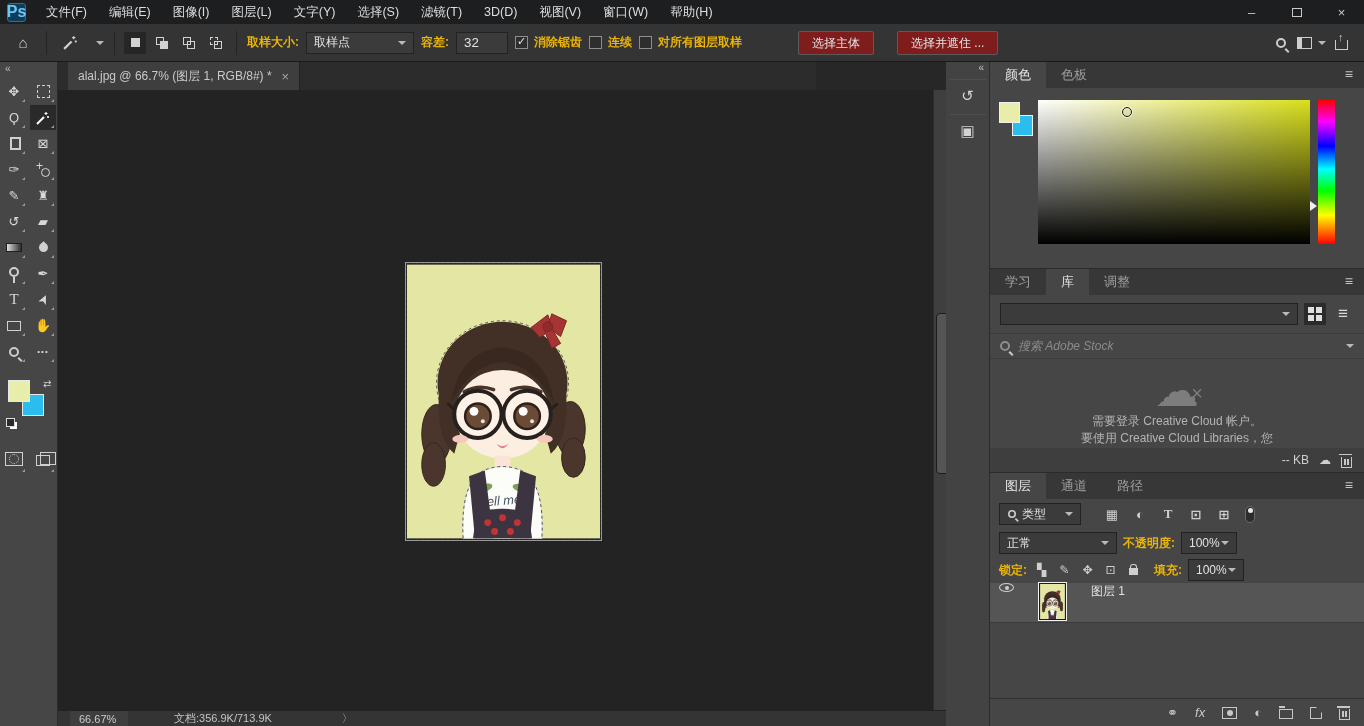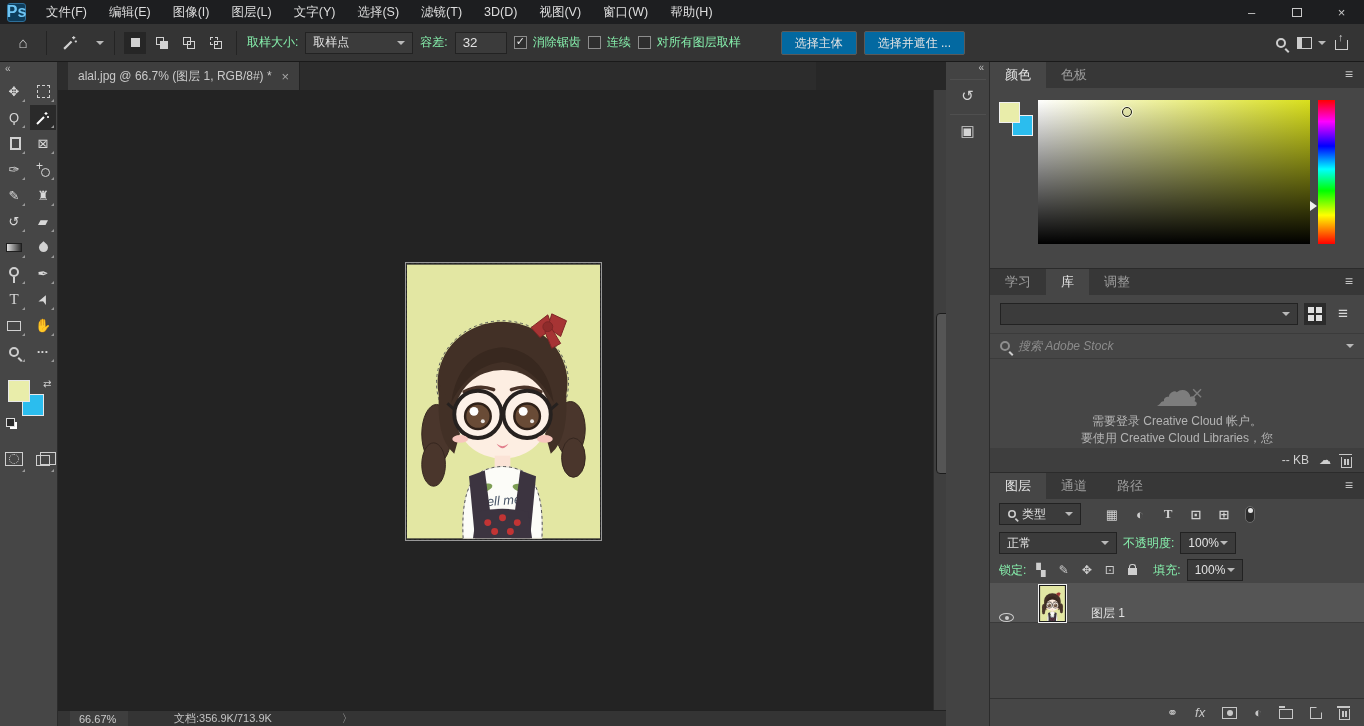--- a/index.html
+++ b/index.html
@@ -20,26 +20,26 @@
   
   #optionsbar { position:absolute; left:0; top:24px; right:0; height:38px; background:#343434; border-bottom:1px solid #1a1a1a; display:flex; align-items:center; padding:0 10px; gap:7px; }
   .sep { width:1px; height:24px; background:#242424; margin:0 3px; }
   .opt-ico { width:26px; height:26px; color:#d2d2d2; font-size:15px; }
   .cv { width:0; height:0; border:4px solid transparent; border-top-color:#b9b9b9; display:inline-block; margin-left:6px; transform:translateY(2px); }
   .mode { width:16px; height:16px; margin:0 2px; position:relative; }
   .mode .sq { width:9px; height:9px; background:#d2d2d2; }
   .mode.pressed { background:#262626; outline:3px solid #262626; }
   .mode .sq2 { position:absolute; width:8px; height:8px; border:1.5px solid #d2d2d2; left:2px; top:2px; background:none; }
   .mode .sq3 { position:absolute; width:8px; height:8px; border:1.5px solid #d2d2d2; left:6px; top:6px; }
-  .lbl { color:#86efac; white-space:nowrap; }
+  .lbl { color:#eab308; white-space:nowrap;font-weight:bold; }
   .field { background:#3b3b3b; border:1px solid #222; height:22px; display:flex; align-items:center; padding:0 7px; color:#e2e2e2; }
   input.field { width:52px; }
   .cb { width:13px; height:13px; border:1px solid #8d8d8d; background:#2e2e2e; position:relative; margin-right:6px; flex:none; }
   .cb.on::after { content:"✓"; position:absolute; left:1px; top:-2px; color:#e8e8e8; font-size:11px; }
-  .btn { background:#0369a1; border:1px solid #5a5a5a; border-radius:2px; padding:0 13px; height:24px; line-height:22px; color:#e3e3e3; white-space:nowrap; }
+  .btn { background:#7f1d1d; border:1px solid #5a5a5a; border-radius:2px; padding:0 13px; height:24px; line-height:22px; color:#e3e3e3; white-space:nowrap;margin-left:16px; }
   .i-mag { width:10px; height:10px; border:2px solid #cdcdcd; border-radius:50%; position:relative; display:inline-block; }
   .i-mag::after { content:""; position:absolute; width:2px; height:5px; background:#cdcdcd; left:8px; top:8px; transform:rotate(-45deg); }
   .i-ws { width:15px; height:12px; border:1px solid #cdcdcd; position:relative; display:inline-block; }
   .i-ws::before { content:""; position:absolute; left:0; top:0; width:4px; height:10px; background:#cdcdcd; }
   .i-share { width:13px; height:10px; border:1px solid #cdcdcd; border-top:none; position:relative; display:inline-block; margin-top:5px; }
   .i-share::before { content:"↑"; position:absolute; left:2.5px; top:-9px; font-size:11px; color:#cdcdcd; }
 
   
   #toolbar { position:absolute; left:0; top:62px; bottom:0; width:58px; background:#464646; border-right:1px solid #2b2b2b; }
   .tb-head { height:15px; color:#bdbdbd; font-size:10px; padding:1px 0 0 5px; }
@@ -134,21 +134,21 @@
   .fico { width:22px; height:20px; color:#cfcfcf; font-size:13px; font-weight:bold; }
   .i-pill { width:10px; height:17px; border-radius:5px; background:#2c2c2c; border:1px solid #6b6b6b; position:relative; }
   .i-pill::before { content:""; position:absolute; left:1.5px; top:1.5px; width:5px; height:5px; border-radius:50%; background:#e6e6e6; }
   #lp-blend { height:28px; }
   .blend-select { width:118px; }
   .pctfield { width:56px; }
   #lp-lock { height:26px; }
   .lico { width:17px; color:#cfcfcf; font-size:12px; text-align:center; }
   .i-lock { width:9px; height:7px; background:#cfcfcf; position:relative; display:inline-block; margin-top:5px; }
   .i-lock::before { content:""; position:absolute; left:1px; top:-4px; width:5px; height:4px; border:1.5px solid #cfcfcf; border-bottom:none; border-radius:3px 3px 0 0; }
-  .layer-row { height:40px; display:flex; align-items:flex-end; gap:25px; padding:0 9px; border-bottom:1px solid #3a3a3a; }
+  .layer-row { height:40px; display:flex; align-items:flex-start; gap:25px; padding:0 9px; border-bottom:1px solid #3a3a3a; }
   .layer-row.sel { background:#555555; }
   .i-eye { width:15px; height:9px; border:1px solid #cccccc; border-radius:50%; position:relative; flex:none; }
   .i-eye::after { content:""; position:absolute; left:4.5px; top:1.5px; width:4px; height:4px; background:#cccccc; border-radius:50%; }
   .thumb { width:27px; height:37px; border:1px solid #1c1c1c; flex:none; }
   .thumb.selthumb { outline:1.5px solid #f0f0f0; }
   .lname { color:#e0e0e0; }
   .row-lock { margin-left:auto; }
   #lp-bottom { position:absolute; left:0; right:0; bottom:0; height:28px; border-top:1px solid #323232; background:#464646; display:flex; align-items:center; justify-content:flex-end; gap:17px; padding:0 14px; color:#c7c7c7; }
   .bico { font-size:13px; color:#c7c7c7; }
   .i-mask { width:15px; height:12px; border:1.5px solid #c7c7c7; display:flex; align-items:center; justify-content:center; }

